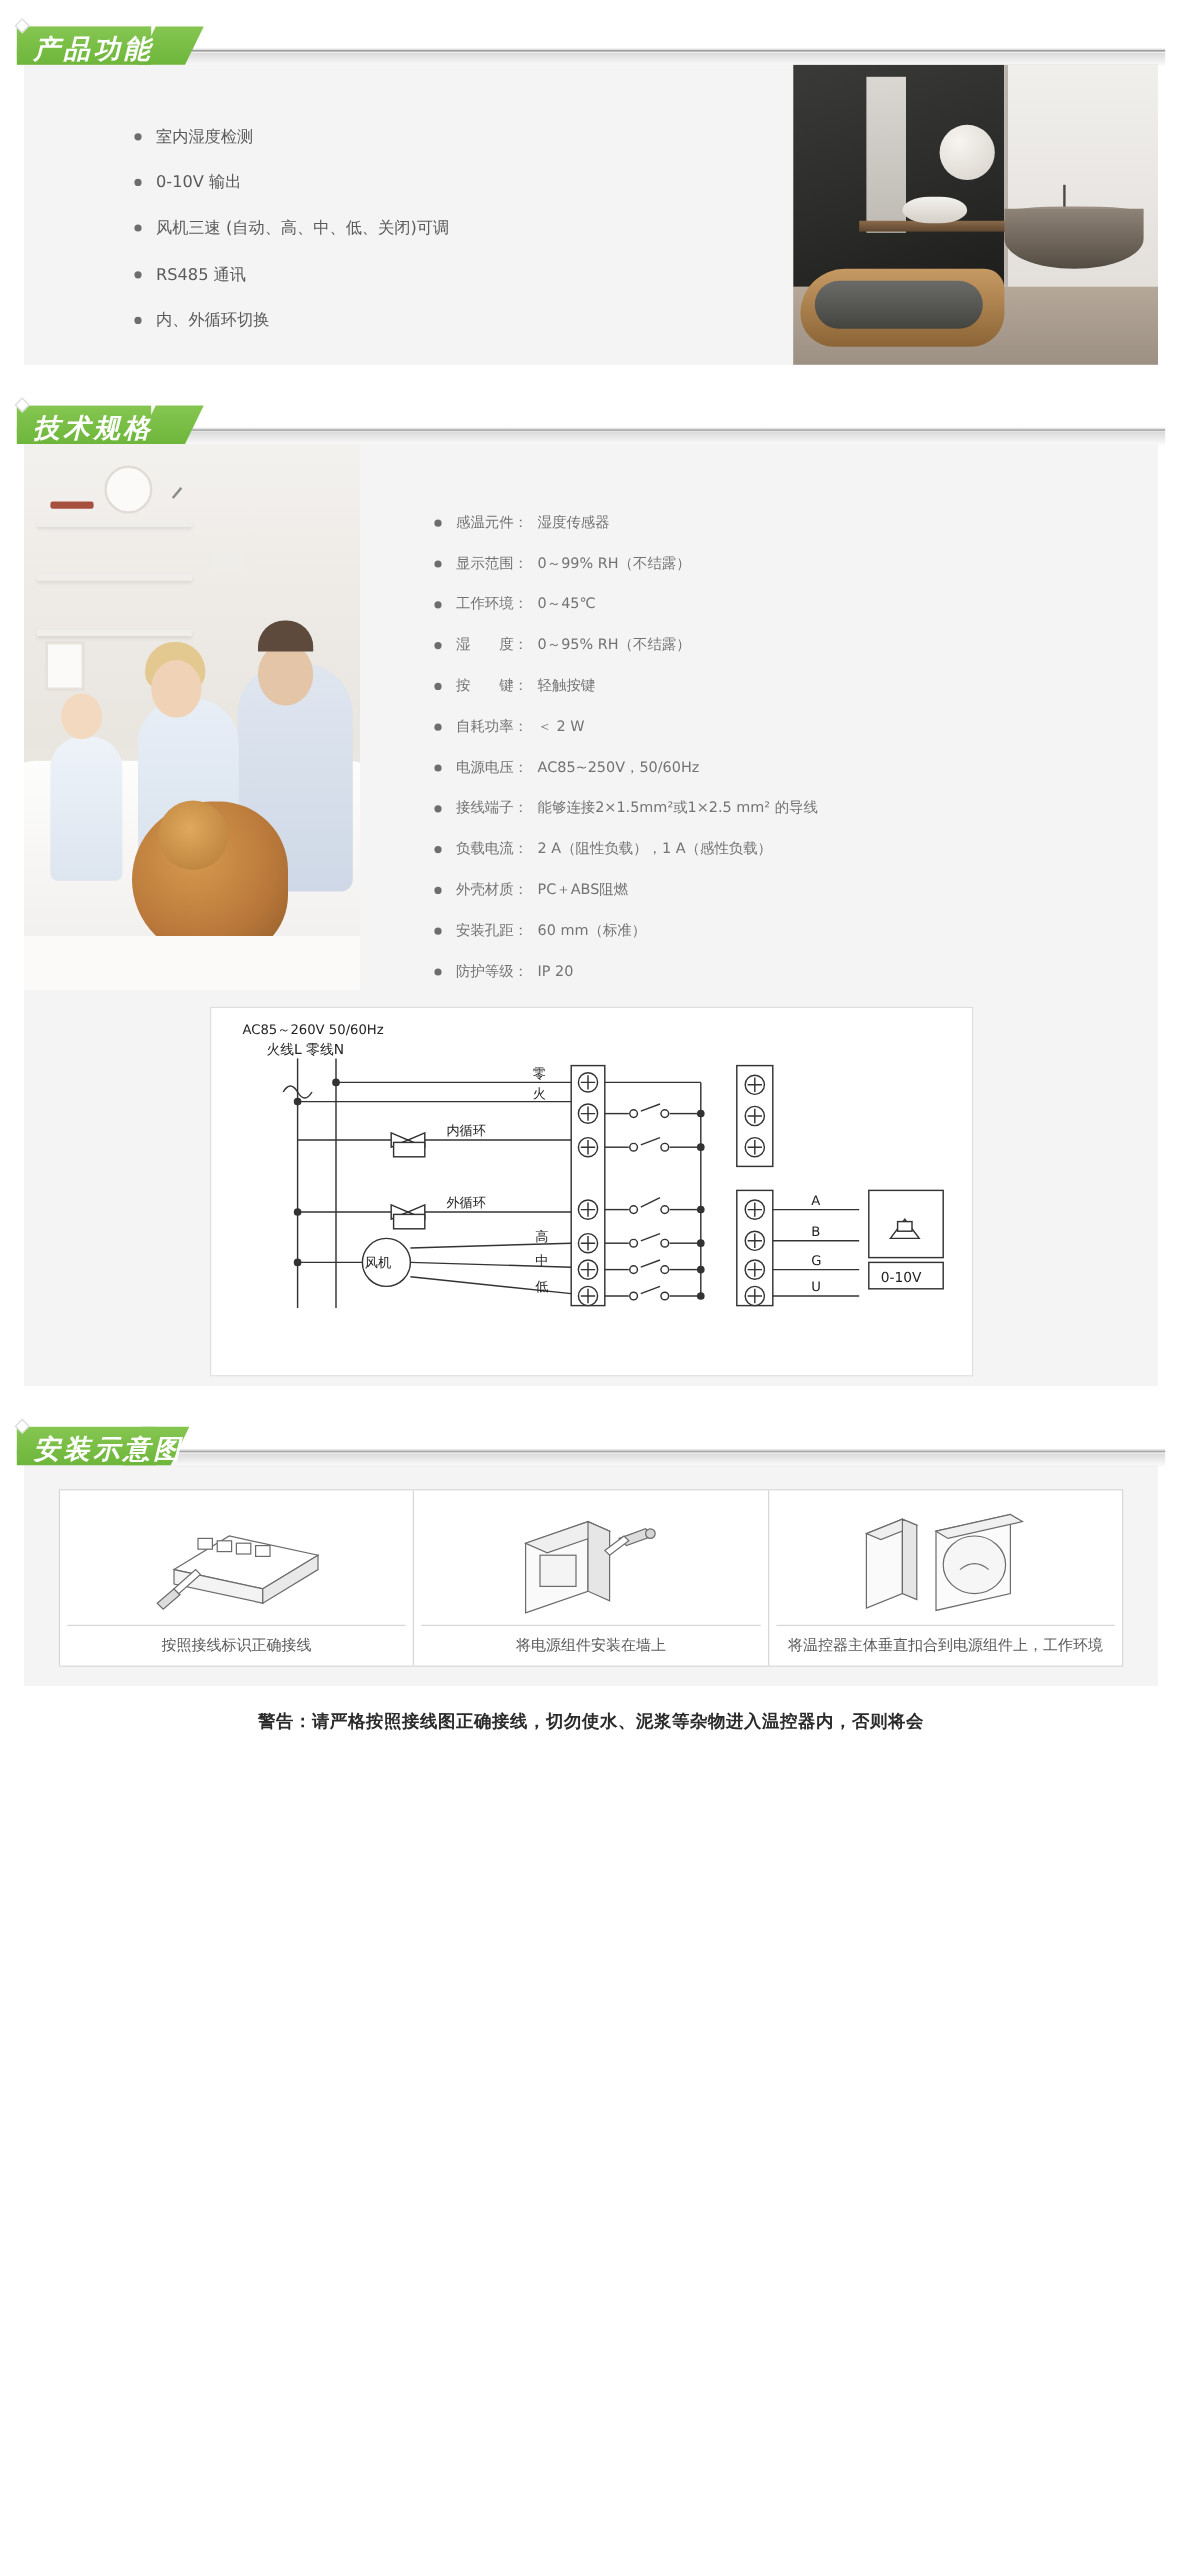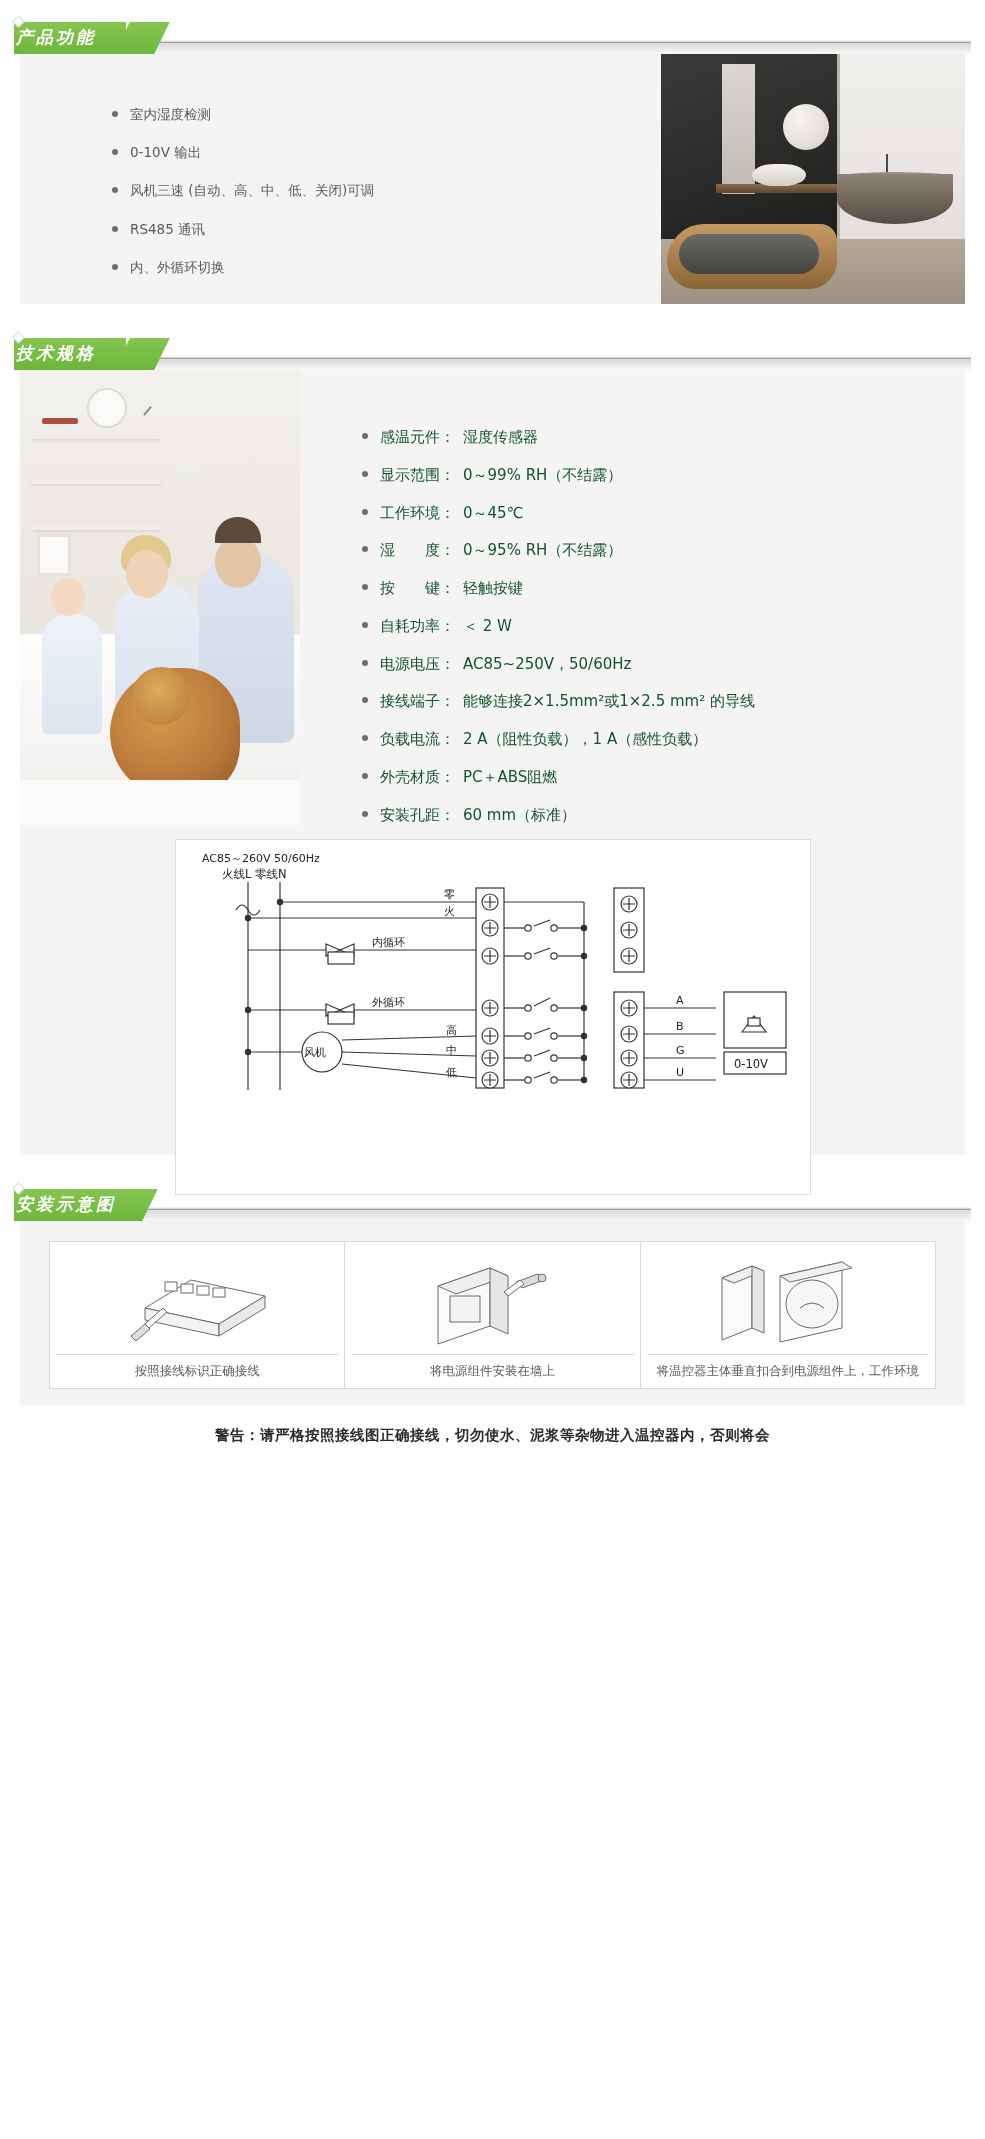--- a/index.html
+++ b/index.html
@@ -41,23 +41,23 @@
     position: absolute;
     top: 8px; left: 108px;
     width: 40px; height: 32px;
     background: #79bf45;
     background: linear-gradient(180deg,#85c651 0%,#6eb63b 100%);
     transform: skewX(-26deg);
     z-index: 2;
   }
   .sec-head .title {
     position: absolute;
-    left: 2px; top: 12px;
+    left: 14px; top: 12px;
     color: #ffffff;
-    font-size: 17px;
+    font-size: 22px;
     font-weight: bold;
     font-style: italic;
     letter-spacing: 3px;
     z-index: 5;
     white-space: nowrap;
     font-family: "DejaVu Sans", "Liberation Sans", sans-serif;
   }
   .head-line {
     position: relative;
     margin-left: 14px;
@@ -172,22 +172,22 @@
 
   .spec-list {
     flex: 1;
     padding: 58px 0 0 62px;
   }
   .spec-list li {
     list-style: none;
     position: relative;
     padding-left: 18px;
     margin-bottom: 19px;
-    font-size: 15px;
-    color: #14532d;
+    font-size: 12px;
+    color: #737373;
     line-height: 1.25;
     white-space: nowrap;
   }
   .spec-list li:before {
     content: "";
     position: absolute;
     left: 0; top: 5px;
     width: 6px; height: 6px;
     border-radius: 50%;
     background: #6d6d6d;
@@ -201,21 +201,21 @@
     margin-left: 20px;
     height: 330px;
     background: #f4f4f4;
     position: relative;
   }
   .wire-inner {
     position: absolute;
     left: 155px;
     top: 14px;
     width: 636px;
-    height: 356px;
+    height: 308px;
     background: #ffffff;
     border: 1px solid #dedede;
   }
   .wire-svg { display: block; }
 
   
   .install-panel {
     width: 945px;
     margin-left: 20px;
     background: #f4f4f4;

